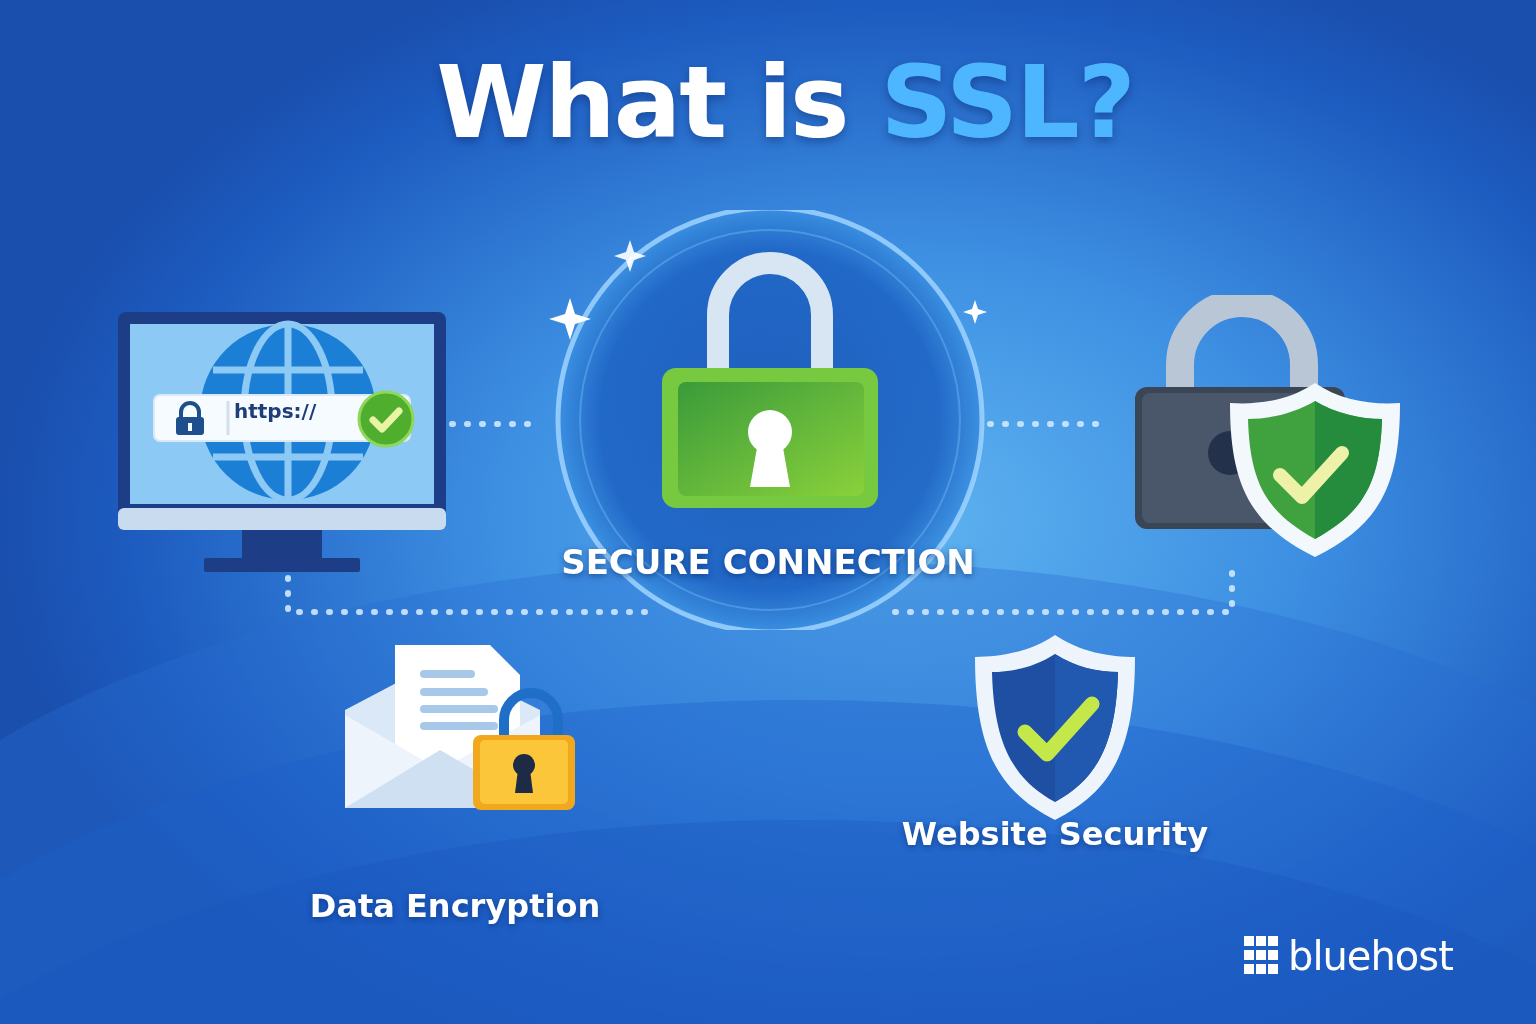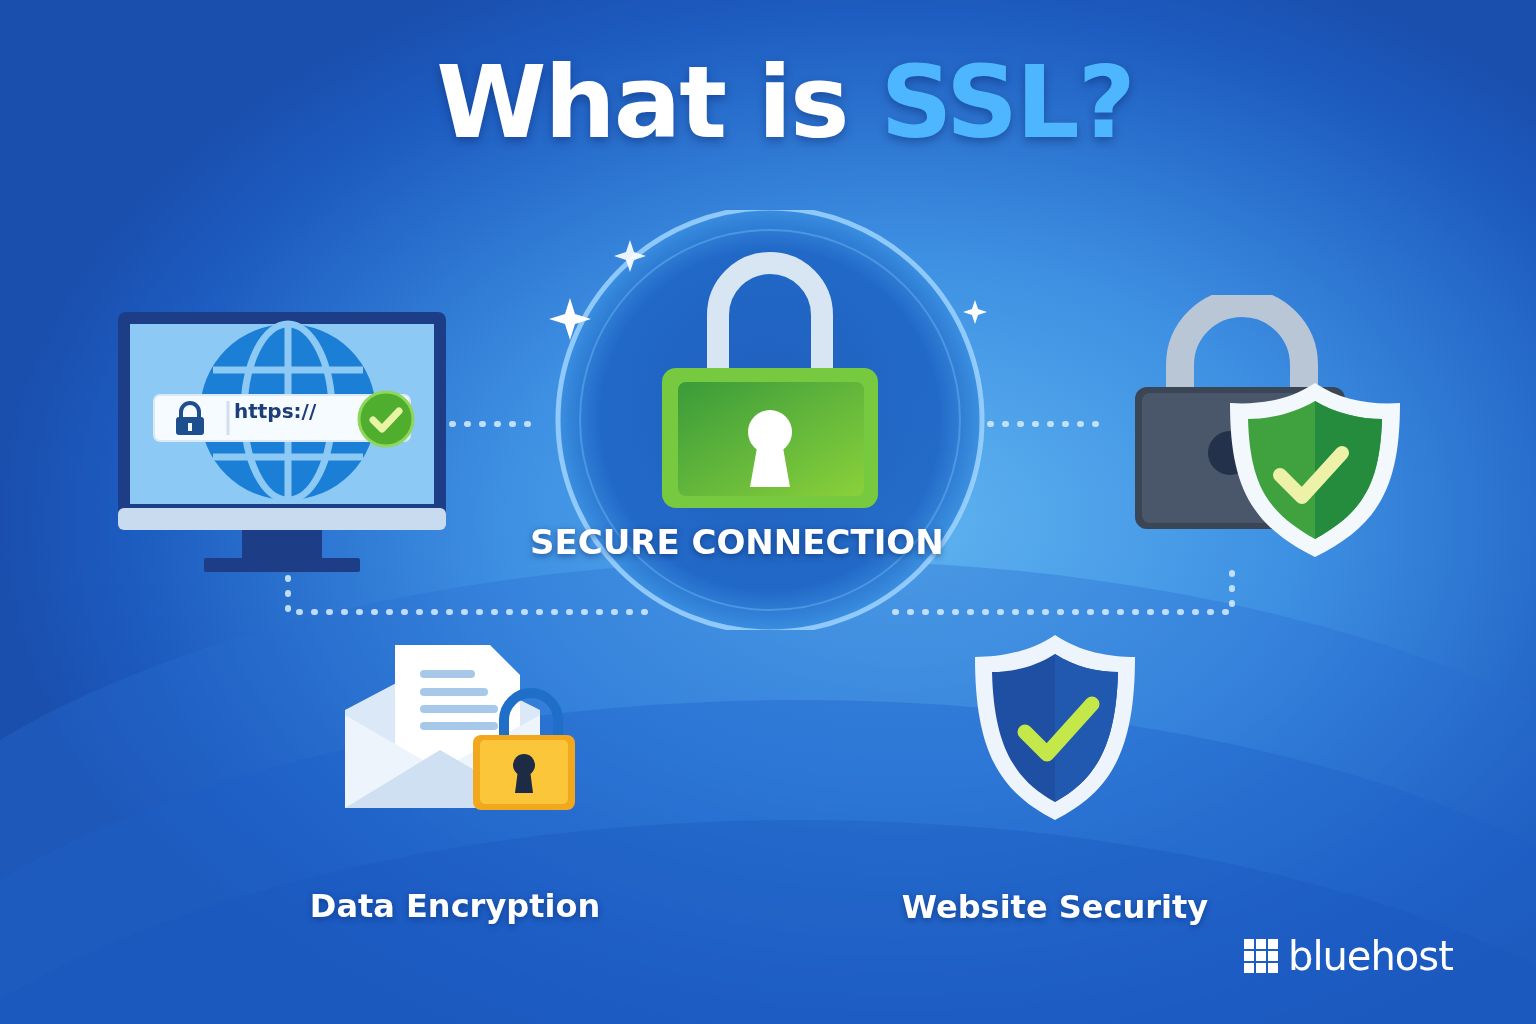--- a/index.html
+++ b/index.html
@@ -23,32 +23,32 @@
     font-size: 100px; letter-spacing: -2px; color: #ffffff;
     text-shadow: 0 4px 10px rgba(0,20,80,0.35);
   }
   .title .accent { color: #4db6ff; }
 
   .abs { position: absolute; }
 
   
   .monitor { left: 118px; top: 312px; width: 328px; height: 262px; }
   .label-secure {
-    left: 530px; top: 522px; width: 476px; text-align: left;
+    left: 530px; top: 542px; width: 476px; text-align: center;
     font-family: "DejaVu Sans", sans-serif; font-weight: bold; font-size: 34px; color: #fff;
     letter-spacing: 0px; text-shadow: 0 2px 6px rgba(0,30,90,0.5);
   }
   .label {
     font-family: "DejaVu Sans", sans-serif; font-weight: bold; font-size: 32px; color: #fff;
     text-shadow: 0 2px 6px rgba(0,30,90,0.45); white-space: nowrap; text-align: center;
   }
   .label-enc { left: 300px; top: 843px; width: 310px; margin-top: 44px; }
-  .label-web { left: 890px; top: 888px; width: 330px; }
+  .label-web { left: 890px; top: 815px; width: 330px; }
 
-  .logo { left: 1244px; top: 936px; display: flex; align-items: center; gap: 10px; }
+  .logo { left: 1244px; top: 936px; display: flex; gap: 10px; }
   .logo-grid { display: grid; grid-template-columns: repeat(3, 10px); grid-gap: 2px; }
   .logo-grid span { width: 10px; height: 10px; background: #fff; display: block; }
   .logo-text {
     font-family: "DejaVu Sans", sans-serif; font-size: 40px; color: #fff; font-weight: normal;
     letter-spacing: -1px; line-height: 1;
   }
 </style>
 </head>
 <body>
 

